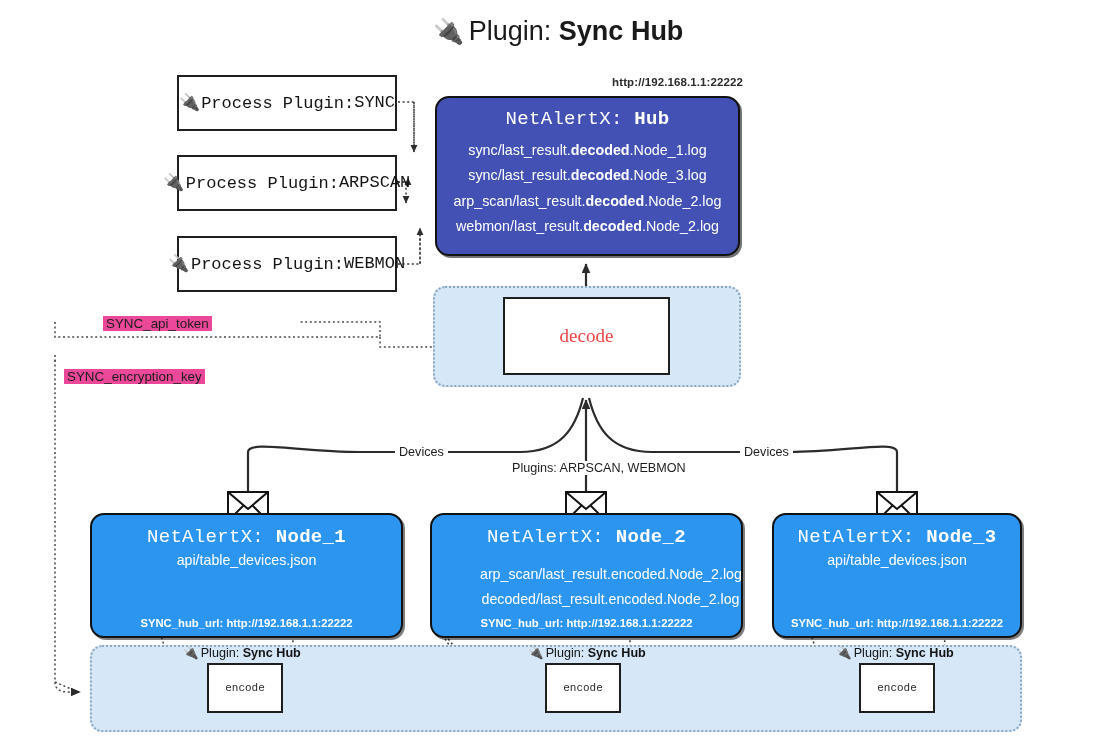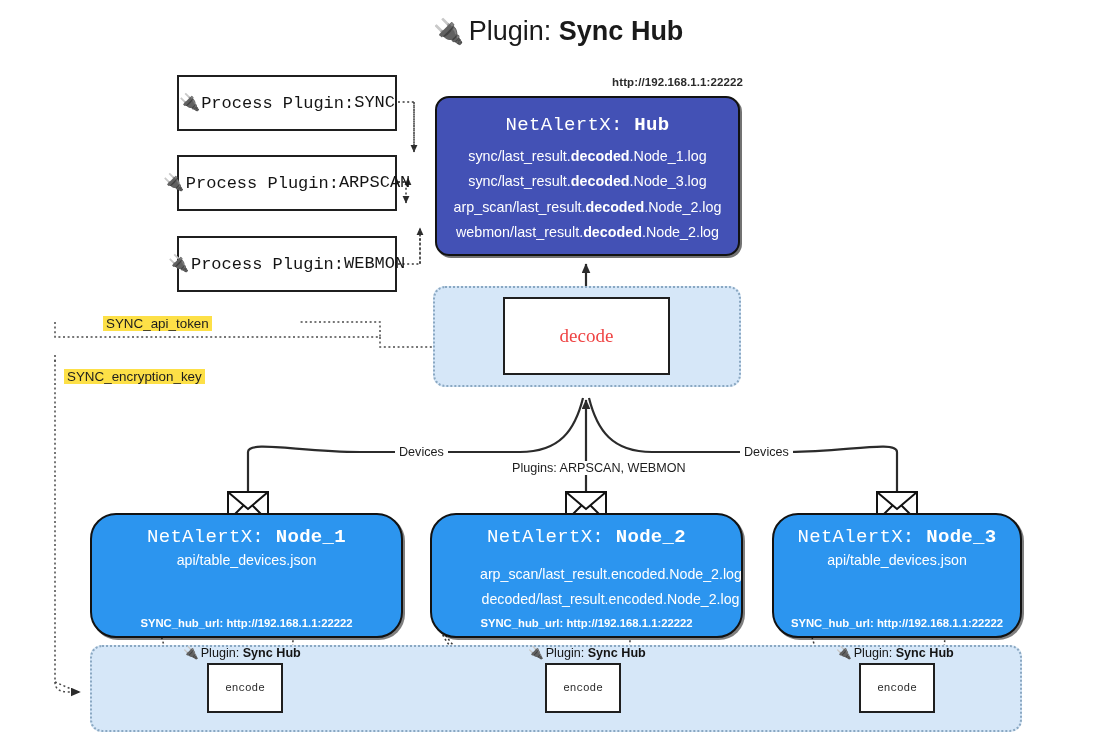--- a/index.html
+++ b/index.html
@@ -43,21 +43,21 @@
   
   #hub-url {
     left:443px; top:76px; width:300px; text-align:right;
     font-size:11.5px; color:#2b2b2b; font-weight:bold; letter-spacing:.1px;
   }
   #hub {
     left:435px; top:96px; width:305px; height:160px;
     background:#4351b5; border:2.4px solid #121212; border-radius:14px;
     box-shadow:2px 2px 0 rgba(0,0,0,.55);
     color:#ffffff;
-    padding-top:16px;
+    padding-top:10px;
   }
   #hub .hdr {
     text-align:center; font-family:"Liberation Mono", monospace;
     font-size:19px; letter-spacing:.3px; margin-bottom:8px;
   }
   #hub .hdr b { font-weight:bold; }
   #hub .logline {
     font-size:14.3px; text-align:center; line-height:1.78; white-space:nowrap;
   }
   #hub .logline b { font-weight:bold; }
@@ -69,39 +69,39 @@
   }
   #decode-box {
     left:503px; top:297px; width:167px; height:78px;
     background:#ffffff; border:2.2px solid #1f1f1f;
     display:flex; align-items:center; justify-content:center;
     font-family:Liberation Serif, serif; font-size:19px; color:#ef4444;
   }
 
   
   .keylabel {
-    font-size:13.4px; color:#1d1d1d; background:#fde047;
+    font-size:13.4px; color:#1d1d1d; background:#ec4899;
     padding:0 3px; white-space:nowrap;
   }
   #k-api   { left:103px; top:316px; }
   #k-enc   { left:64px;  top:353px;margin-top:16px; }
 
   
   .midlabel {
     font-size:12.6px; color:#1d1d1d; background:#ffffff;
     padding:0 4px; white-space:nowrap;
   }
   #lbl-dev-l { left:395px; top:445px; }
   #lbl-dev-r { left:740px; top:445px; }
   #lbl-plug  { left:508px; top:461px; font-size:12.6px; }
 
   
   .node-card {
     height:125px;
-    background:#2c95ef; border:2.4px solid #121212; border-radius:26px;
+    background:#2c95ef; border:2.4px solid #121212; border-radius:14px;
     box-shadow:2px 2px 0 rgba(0,0,0,.5);
     color:#ffffff;
   }
   .node-card .hdr {
     text-align:center; font-family:"Liberation Mono", monospace;
     font-size:19px; letter-spacing:.3px; margin-top:11px;
   }
   .node-card .hdr b { font-weight:bold; }
   .node-card .files { margin-top:0; }
   .node-card .file {

